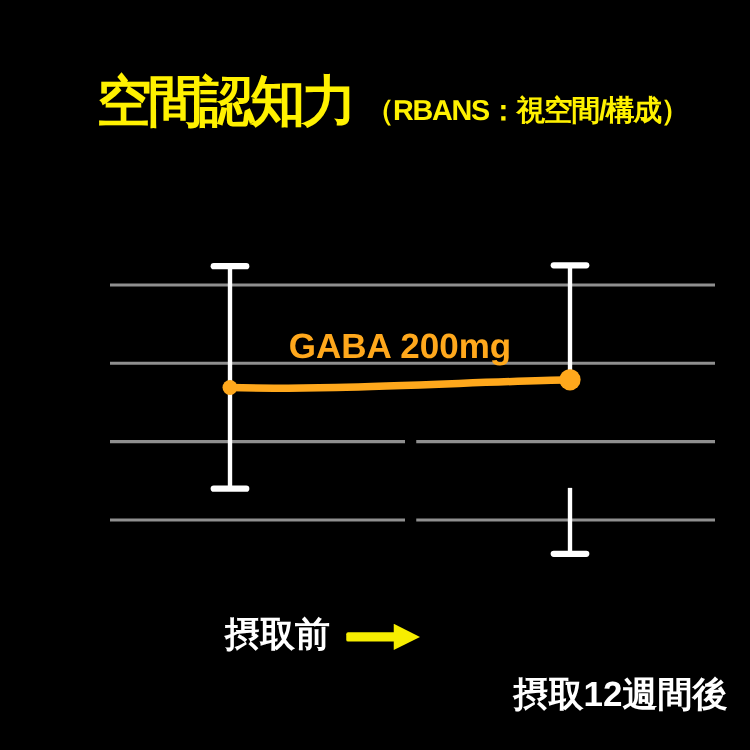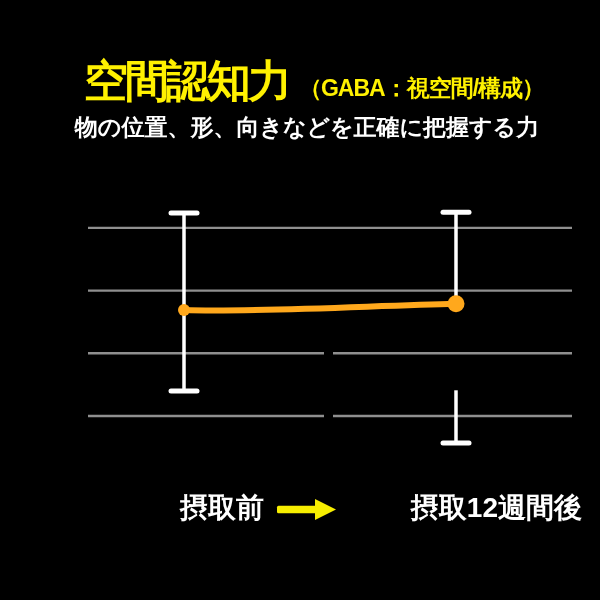--- a/index.html
+++ b/index.html
@@ -49,55 +49,55 @@
     font-size:28px;font-weight:bold;color:var(--series-orange);
     white-space:nowrap;
   }
 
   .xlabel{
     position:absolute;top:489px;
     font-size:28px;font-weight:bold;color:var(--text-white);
     text-align:right;white-space:nowrap;
   }
   .xlabel.left{left:104px;width:160px;}
-  .xlabel.right{left:342px;width:240px;}
+  .xlabel.right{left:342px;width:240px;margin-top:48px;}
 
   .arrow{position:absolute;left:276px;top:499px;width:60px;height:21px;}
   .arrow svg{display:block;}
 </style>
 </head>
 <body>
 
 <div class="stage">
 
   <div class="title-row">
-    <span class="title-main">空間認知力</span><span class="title-sub">（GABA：視空間/構成）</span>
+    <span class="title-main">空間認知力</span><span class="title-sub">（RBANS：視空間/構成）</span>
   </div>
 
-  <div class="subtitle">物の位置、形、向きなどを正確に把握する力</div>
 
   <svg id="chart-svg" viewBox="0 0 600 600">
       <line x1="88" y1="416.0" x2="324" y2="416.0" stroke="#8F8F8F" stroke-width="2.4"></line>
       <line x1="333" y1="416.0" x2="572" y2="416.0" stroke="#8F8F8F" stroke-width="2.4"></line>
       <line x1="88" y1="353.3" x2="324" y2="353.3" stroke="#8F8F8F" stroke-width="2.4"></line>
       <line x1="333" y1="353.3" x2="572" y2="353.3" stroke="#8F8F8F" stroke-width="2.4"></line>
       <line x1="88" y1="290.6" x2="572" y2="290.6" stroke="#8F8F8F" stroke-width="2.4"></line>
       <line x1="88" y1="227.9" x2="572" y2="227.9" stroke="#8F8F8F" stroke-width="2.4"></line>
       <line x1="184" y1="390.9" x2="184" y2="212.9" stroke="#FFFFFF" stroke-width="3.5"></line>
       <line x1="171" y1="390.9" x2="197" y2="390.9" stroke="#FFFFFF" stroke-width="5" stroke-linecap="round"></line>
       <line x1="171" y1="212.9" x2="197" y2="212.9" stroke="#FFFFFF" stroke-width="5" stroke-linecap="round"></line>
       <line x1="456" y1="303.8" x2="456" y2="212.2" stroke="#FFFFFF" stroke-width="3.5"></line>
       <line x1="456" y1="443.0" x2="456" y2="390.3" stroke="#FFFFFF" stroke-width="3.5"></line>
       <line x1="443" y1="443.0" x2="469" y2="443.0" stroke="#FFFFFF" stroke-width="5" stroke-linecap="round"></line>
       <line x1="443" y1="212.2" x2="469" y2="212.2" stroke="#FFFFFF" stroke-width="5" stroke-linecap="round"></line>
       <path d="M 184 310 C 254 312.5, 371 305.8, 456 303.8" fill="none" stroke="#FFA81C" stroke-width="6" stroke-linecap="round"></path>
       <circle cx="184" cy="310" r="6" fill="#FFA81C"></circle>
       <circle cx="456" cy="303.8" r="8.5" fill="#FFA81C"></circle>
     </svg>
 
+  <div class="series-label">GABA 200mg</div>
 
   <div class="xlabel left">摂取前</div>
 
   <div class="arrow">
     <svg width="60" height="21" viewBox="0 0 60 21">
       <rect x="1" y="6.8" width="40" height="7.4" rx="1.5" fill="var(--arrow-yellow)"></rect>
       <polygon points="39,0 60,10.5 39,21" fill="var(--arrow-yellow)"></polygon>
     </svg>
   </div>
 

